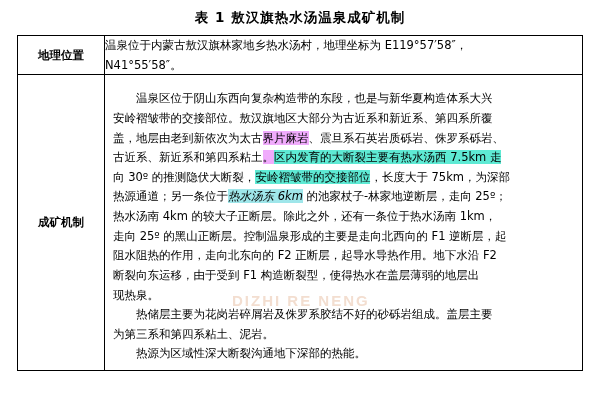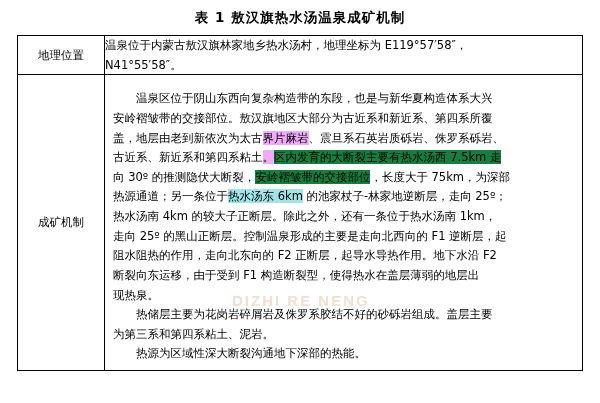--- a/index.html
+++ b/index.html
@@ -38,21 +38,21 @@
   }
   table.main td {
     border: 1px solid #000000;
     vertical-align: middle;
     padding: 0;
   }
   td.label {
     width: 86px;
     text-align: center;
     font-size: 11.5px;
-    font-weight: normal;
+    font-weight: bold;
     color: #000;
     padding: 5px 2px;
     line-height: 1.5;
   }
   td.value {
     font-size: 11.5px;
     line-height: 1.62;
     padding: 5px 8px 5px 8px;
     text-align: justify;
     text-justify: inter-ideograph;
@@ -70,24 +70,25 @@
   p {
     margin: 0;
   }
   p + p {
     margin-top: 1px;
   }
   .hl-pink {
     background: #f0abfc;
   }
   .hl-green {
-    background: #15803d;
+    background: #5eead4;
   }
   .hl-cyan {
     background: #9fe6ea;
+    font-style: italic;
   }
   .watermark {
     position: absolute;
     left: 232px;
     top: 292px;
     font-size: 15px;
     font-weight: bold;
     letter-spacing: 2px;
     color: #f3ded0;
     pointer-events: none;

